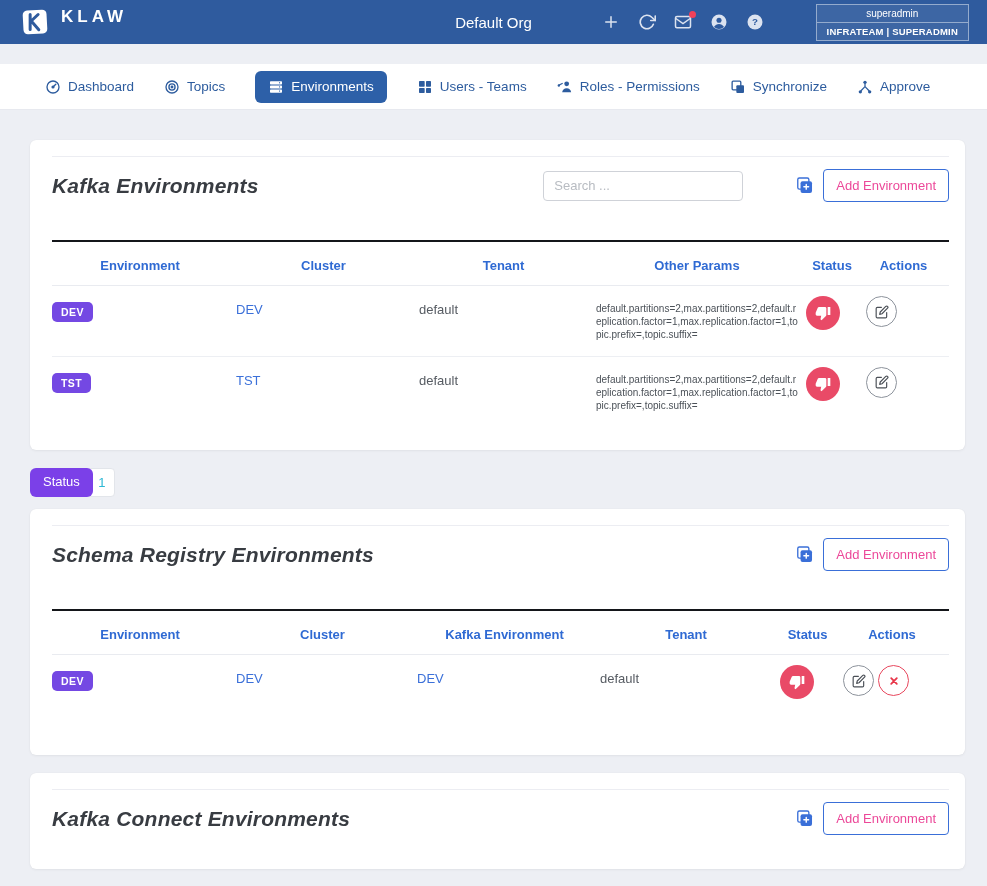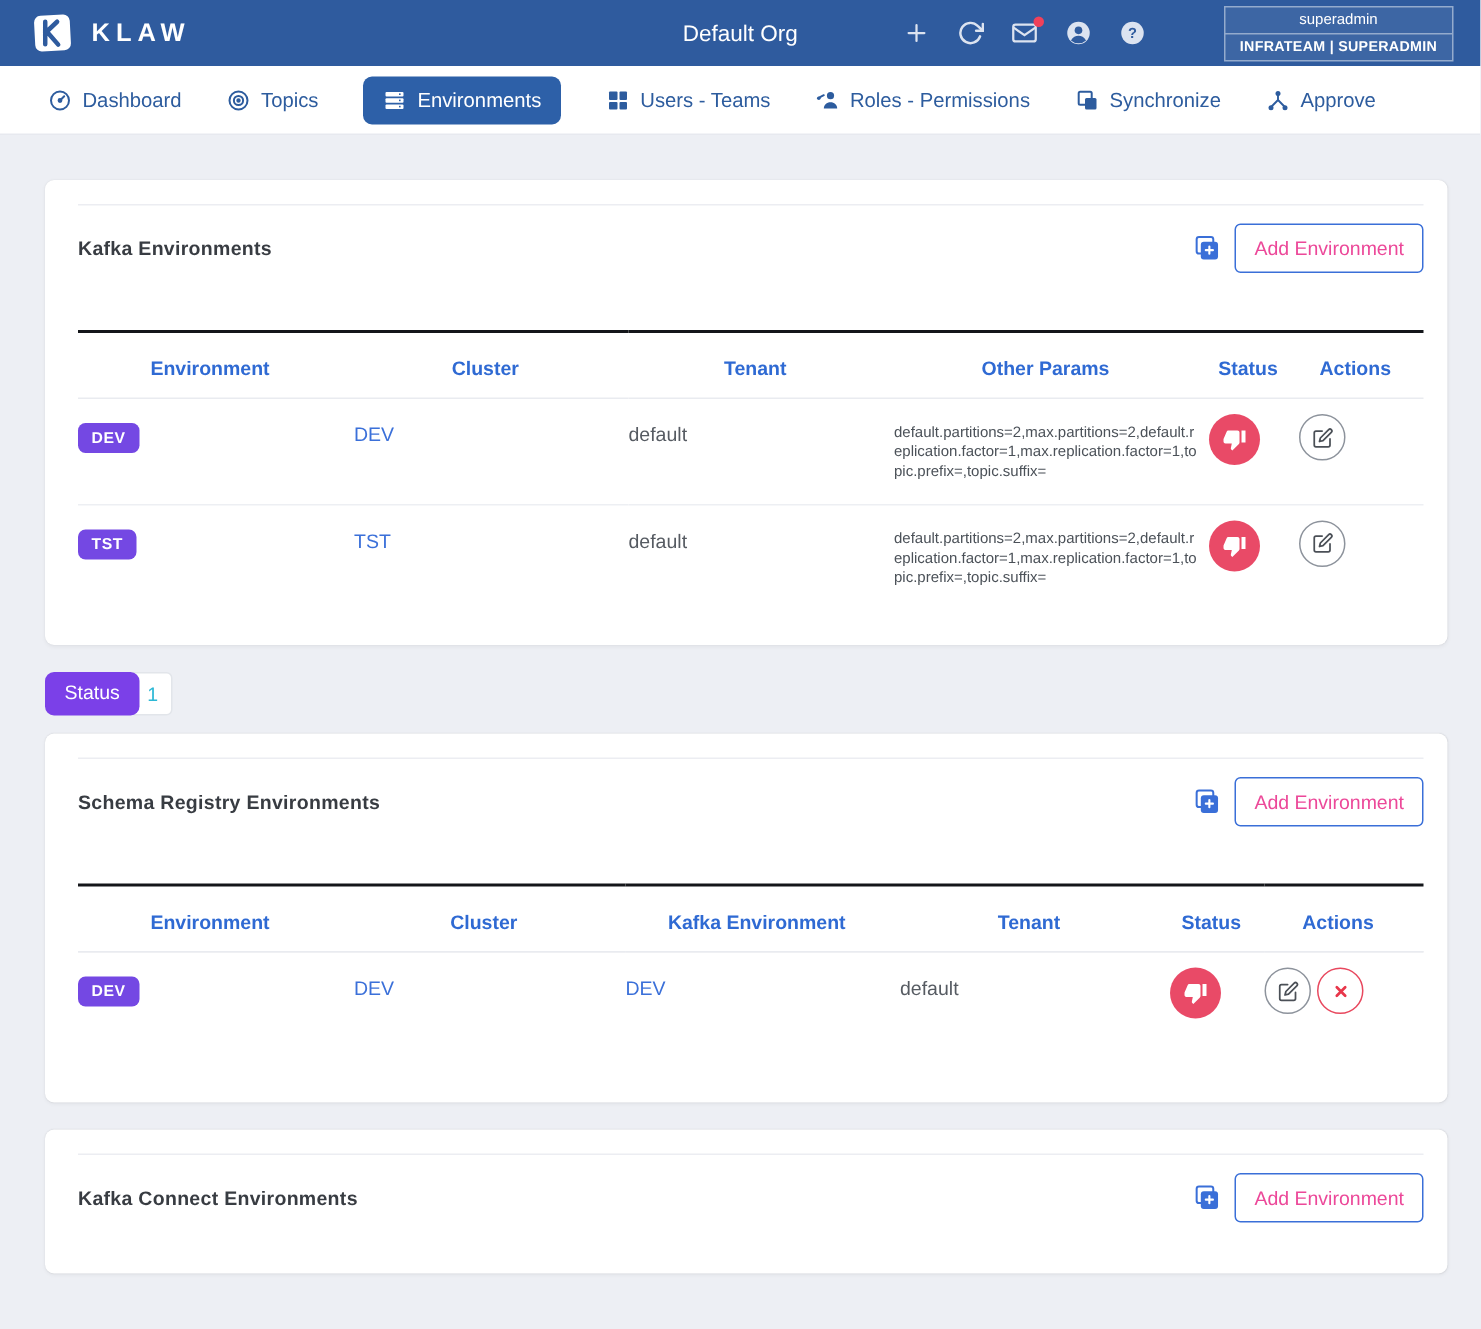--- a/index.html
+++ b/index.html
@@ -1,45 +1,45 @@
 <!DOCTYPE html>
 <html><head>
 <meta charset="utf-8">
 <style>
   * { margin:0; padding:0; box-sizing:border-box; }
   html,body { width:987px; height:886px; overflow:hidden; }
   body { font-family:"Liberation Sans", sans-serif; background:#edeff4; }
 
   
   .navbar { height:44px; background:#2f5b9e; display:flex; align-items:center; padding:0 18px 0 20px; position:relative; }
-  .brand { display:flex; align-items:center; gap:11px; cursor:pointer; }
+  .brand { display:flex; gap:11px; cursor:pointer; }
   .brand svg { width:30px; height:30px; display:block; }
   .brand-name { color:#fff; font-size:17px; letter-spacing:4px; font-weight:bold; }
   .org-title { position:absolute; left:50%; transform:translateX(-50%); color:#fff; font-size:15px; }
   .nav-right { margin-left:auto; display:flex; align-items:center; gap:17px; }
   .nav-ic { width:19px; height:19px; display:inline-flex; align-items:center; justify-content:center; cursor:pointer; position:relative; color:#dce3f0; }
   .nav-ic svg { width:18px; height:18px; }
   .mail-dot { position:absolute; top:-2px; right:-3px; width:7px; height:7px; border-radius:50%; background:#f0415a; }
   .user-box { display:flex; flex-direction:column; margin-left:10px; cursor:pointer;padding-left:24px; }
   .ubox { border:1px solid rgba(255,255,255,.45); background:rgba(255,255,255,.07); color:#fff; text-align:center; padding:3px 10px; min-width:96px; }
   .ubox.top { font-size:10px; border-bottom:none; }
   .ubox.bottom { font-size:9.5px; font-weight:bold; letter-spacing:.2px; }
 
   
-  .tabs { background:#fff; height:46px; display:flex; align-items:center; gap:30px; padding:0 32px; border-bottom:1px solid #e7e9ef; }
+  .tabs { background:#fff; height:46px; display:flex; align-items:center; gap:30px; padding:0 45px; border-bottom:1px solid #e7e9ef;margin-top:20px; }
   .tab { display:flex; align-items:center; gap:7px; color:#2d5c9e; font-size:13.5px; cursor:pointer; white-space:nowrap; }
   .tab svg { width:16px; height:16px; flex:none; }
   .tab.active { background:#2d60a8; color:#fff; padding:8px 13px; border-radius:6px; }
 
   
   .content { padding:30px 22px 0 30px; }
   .card { background:#fff; border-radius:6px; box-shadow:0 0 1px rgba(0,0,0,.08), 0 1px 3px rgba(0,0,0,.05); padding:14px 16px 24px 22px; margin-bottom:18px; }
   .card-topline { border:none; border-top:1px solid #ecedf2; margin:2px 0 0; }
   .card-head { display:flex; align-items:center; padding:12px 0 10px; }
-  .card-title { flex:1; font-size:13px; font-weight:bold; color:#383c42; letter-spacing:.2px; }
+  .card-title { flex:1; font-size:21px; font-weight:bold; color:#383c42; letter-spacing:.2px;font-style:italic; }
   .search-input { width:200px; height:30px; border:1px solid #cfd2d8; border-radius:4px; padding:0 10px; font-size:13px; color:#4b5057; margin-right:52px; outline:none; font-family:"Liberation Sans", sans-serif; }
   .search-input::placeholder { color:#b8bcc2; }
   .add-group { display:flex; align-items:center; gap:9px; }
   .add-copy-ic { color:#3a6fd8; width:19px; height:19px; cursor:pointer; }
   .add-copy-ic svg { width:19px; height:19px; }
   .btn-add { background:#fff; border:1px solid #3a6fd8; color:#ec4899; font-size:13px; padding:8px 12px; border-radius:4px; cursor:pointer; font-family:"Liberation Sans", sans-serif; }
 
   
   table { width:100%; border-collapse:collapse; border-top:2px solid #14161a; margin-top:28px; table-layout:fixed; }
   thead th { color:#2f6ad3; font-size:13px; font-weight:bold; text-align:center; padding:16px 8px 12px 0; border-bottom:1px solid #e9ebf0; }
@@ -175,20 +175,21 @@
     <span>Approve</span>
   </div>
 </nav>
 
 <main class="content">
 
   <section class="card">
     <hr class="card-topline">
     <div class="card-head">
       <h2 class="card-title">Kafka Environments</h2>
+      <input class="search-input" type="text" placeholder="Search ..." style="">
       <div class="add-group">
         <span class="add-copy-ic">
           <svg viewBox="0 0 24 24">
               <rect x="3.5" y="2.5" width="14" height="14" rx="2" fill="none" stroke="currentColor" stroke-width="1.7"></rect>
               <rect x="7" y="6.5" width="14.5" height="15" rx="2.5" fill="currentColor"></rect>
               <path d="M14.2 10.6v6M11.2 13.6h6" stroke="#fff" stroke-width="1.8" stroke-linecap="round"></path>
             </svg>
         </span>
         <button class="btn-add">Add Environment</button>
       </div>

